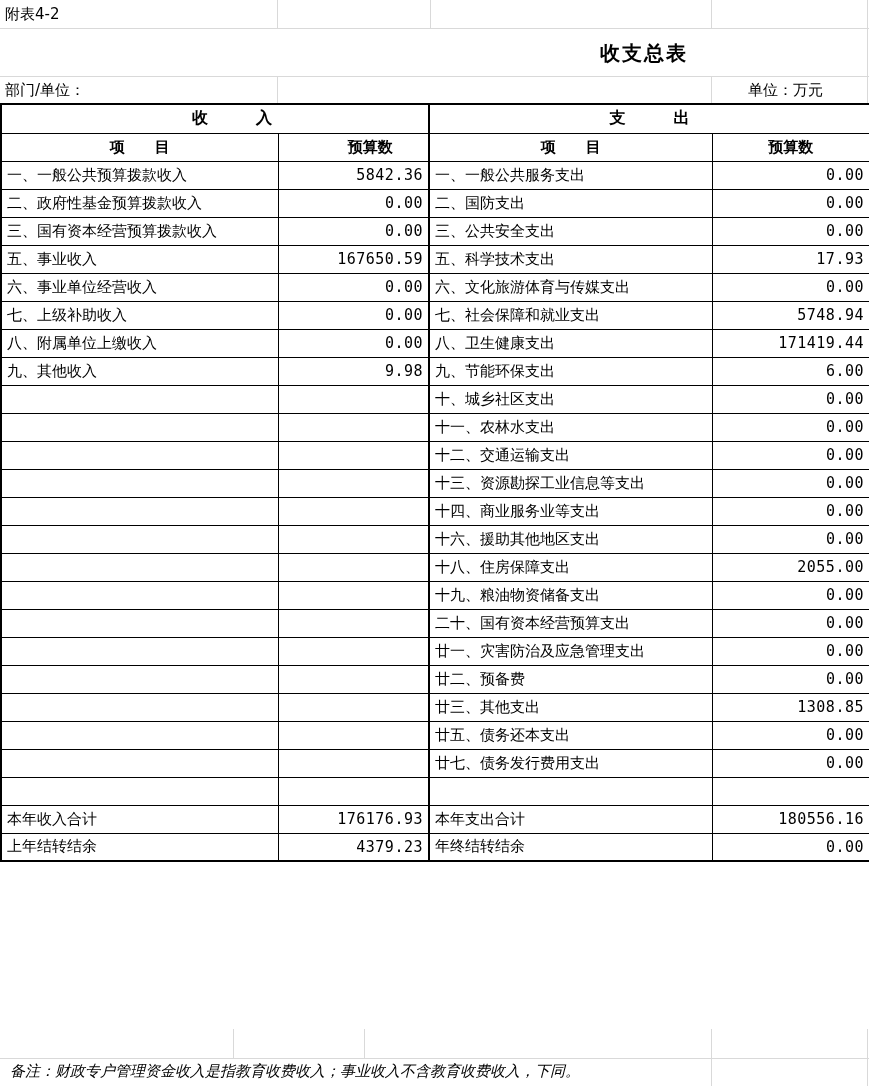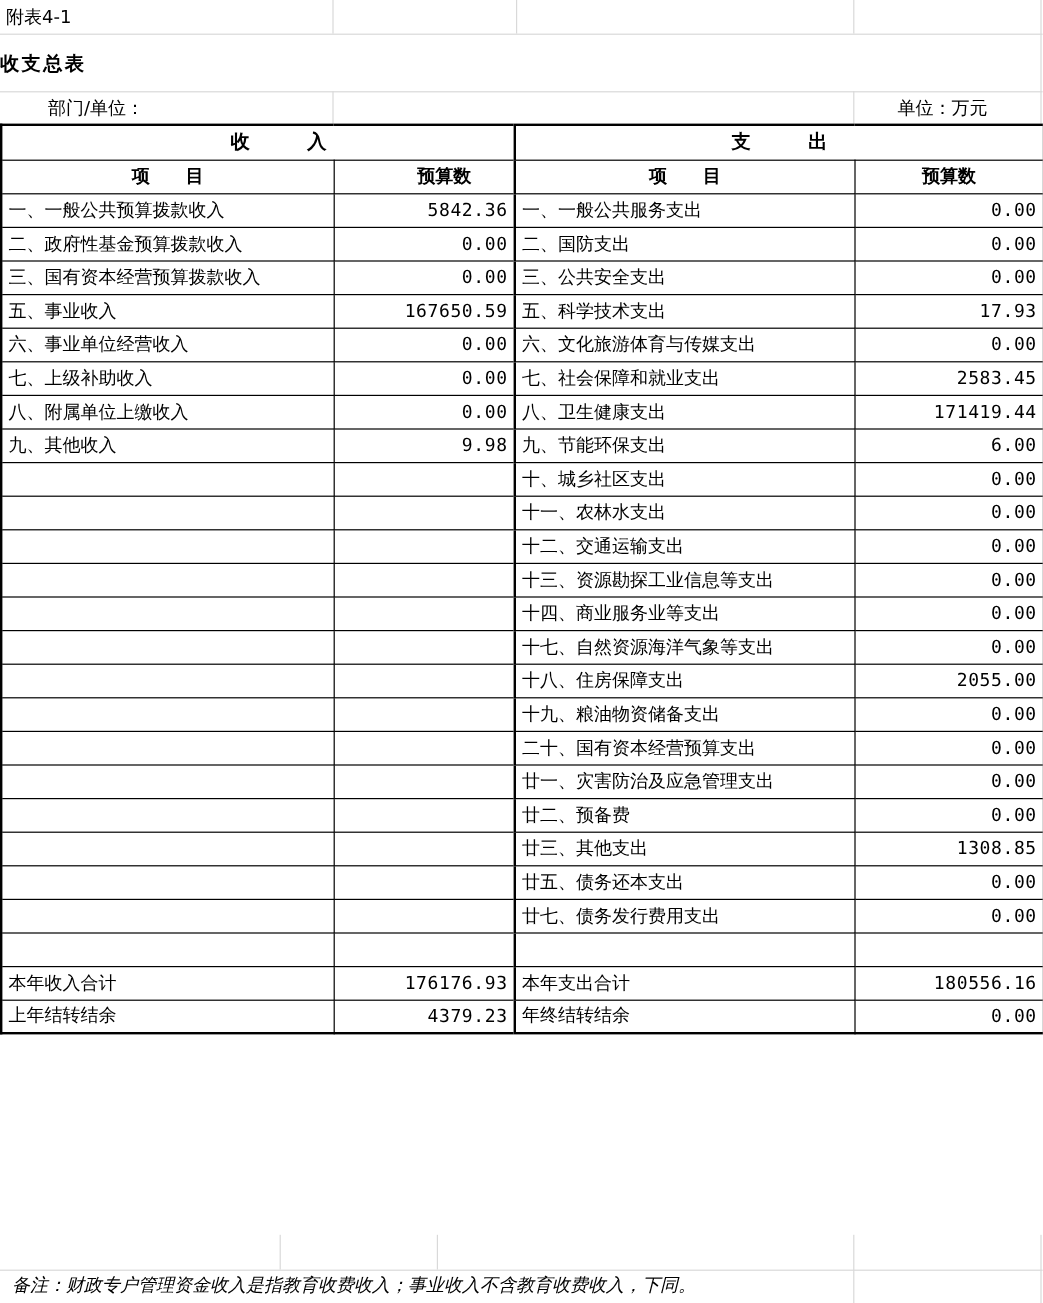--- a/index.html
+++ b/index.html
@@ -8,24 +8,24 @@
     font-family:"DejaVu Sans","Liberation Sans",sans-serif;
     color:#000;
   }
   .gridline{position:absolute;background:#d9d9d9;}
   .gl-h{height:1px;}
   .gl-v{width:1px;}
   .toptext{position:absolute;font-size:15px;white-space:nowrap;}
   #sheet-ref{left:5px;top:5px;}
   #page-title{
     position:absolute;left:0;top:30px;width:688px;height:46px;
-    text-align:left;line-height:46px;font-size:16px;font-weight:bold;
+    text-align:right;line-height:46px;font-size:20px;font-weight:bold;
     letter-spacing:2px;
   }
-  #dept-label{left:5px;top:81px;margin-left:35px;}
+  #dept-label{left:5px;top:81px;}
   #unit-label{left:748px;top:81px;}
   table#summary-table{
     position:absolute;left:0;top:103px;width:869px;
     border-collapse:collapse;table-layout:fixed;
     font-size:15px;
   }
   #summary-table{border:2px solid #000;}
   #summary-table th,#summary-table td{
     border:1px solid #000;padding:0 5px;overflow:hidden;white-space:nowrap;
   }
@@ -55,21 +55,21 @@
 <div class="gridline gl-v" style="left:711px;top:0;height:28px;"></div>
 <div class="gridline gl-v" style="left:867px;top:0;height:103px;"></div>
 <div class="gridline gl-v" style="left:277px;top:76px;height:27px;"></div>
 <div class="gridline gl-v" style="left:711px;top:76px;height:27px;"></div>
 <div class="gridline gl-h" style="left:0;top:1058px;width:869px;"></div>
 <div class="gridline gl-v" style="left:233px;top:1029px;height:29px;"></div>
 <div class="gridline gl-v" style="left:364px;top:1029px;height:29px;"></div>
 <div class="gridline gl-v" style="left:711px;top:1029px;height:57px;"></div>
 <div class="gridline gl-v" style="left:867px;top:1029px;height:57px;"></div>
 
-<div class="toptext" id="sheet-ref">附表4-1</div>
+<div class="toptext" id="sheet-ref">附表4-2</div>
 <div id="page-title">收支总表</div>
 <div class="toptext" id="dept-label">部门/单位：</div>
 <div class="toptext" id="unit-label">单位：万元</div>
 
 <table id="summary-table">
   <colgroup>
     <col class="c1">
       <col class="c2">
       <col class="c3">
       <col class="c4">
@@ -114,21 +114,21 @@
       <tr>
         <td class="item">六、事业单位经营收入</td>
         <td class="value mid">0.00</td>
         <td class="item">六、文化旅游体育与传媒支出</td>
         <td class="value">0.00</td>
       </tr>
       <tr>
         <td class="item">七、上级补助收入</td>
         <td class="value mid">0.00</td>
         <td class="item">七、社会保障和就业支出</td>
-        <td class="value">2583.45</td>
+        <td class="value">5748.94</td>
       </tr>
       <tr>
         <td class="item">八、附属单位上缴收入</td>
         <td class="value mid">0.00</td>
         <td class="item">八、卫生健康支出</td>
         <td class="value">171419.44</td>
       </tr>
       <tr>
         <td class="item">九、其他收入</td>
         <td class="value mid">9.98</td>
@@ -161,21 +161,21 @@
       </tr>
       <tr>
         <td class="item"></td>
         <td class="value mid"></td>
         <td class="item">十四、商业服务业等支出</td>
         <td class="value">0.00</td>
       </tr>
       <tr>
         <td class="item"></td>
         <td class="value mid"></td>
-        <td class="item">十七、自然资源海洋气象等支出</td>
+        <td class="item">十六、援助其他地区支出</td>
         <td class="value">0.00</td>
       </tr>
       <tr>
         <td class="item"></td>
         <td class="value mid"></td>
         <td class="item">十八、住房保障支出</td>
         <td class="value">2055.00</td>
       </tr>
       <tr>
         <td class="item"></td>

